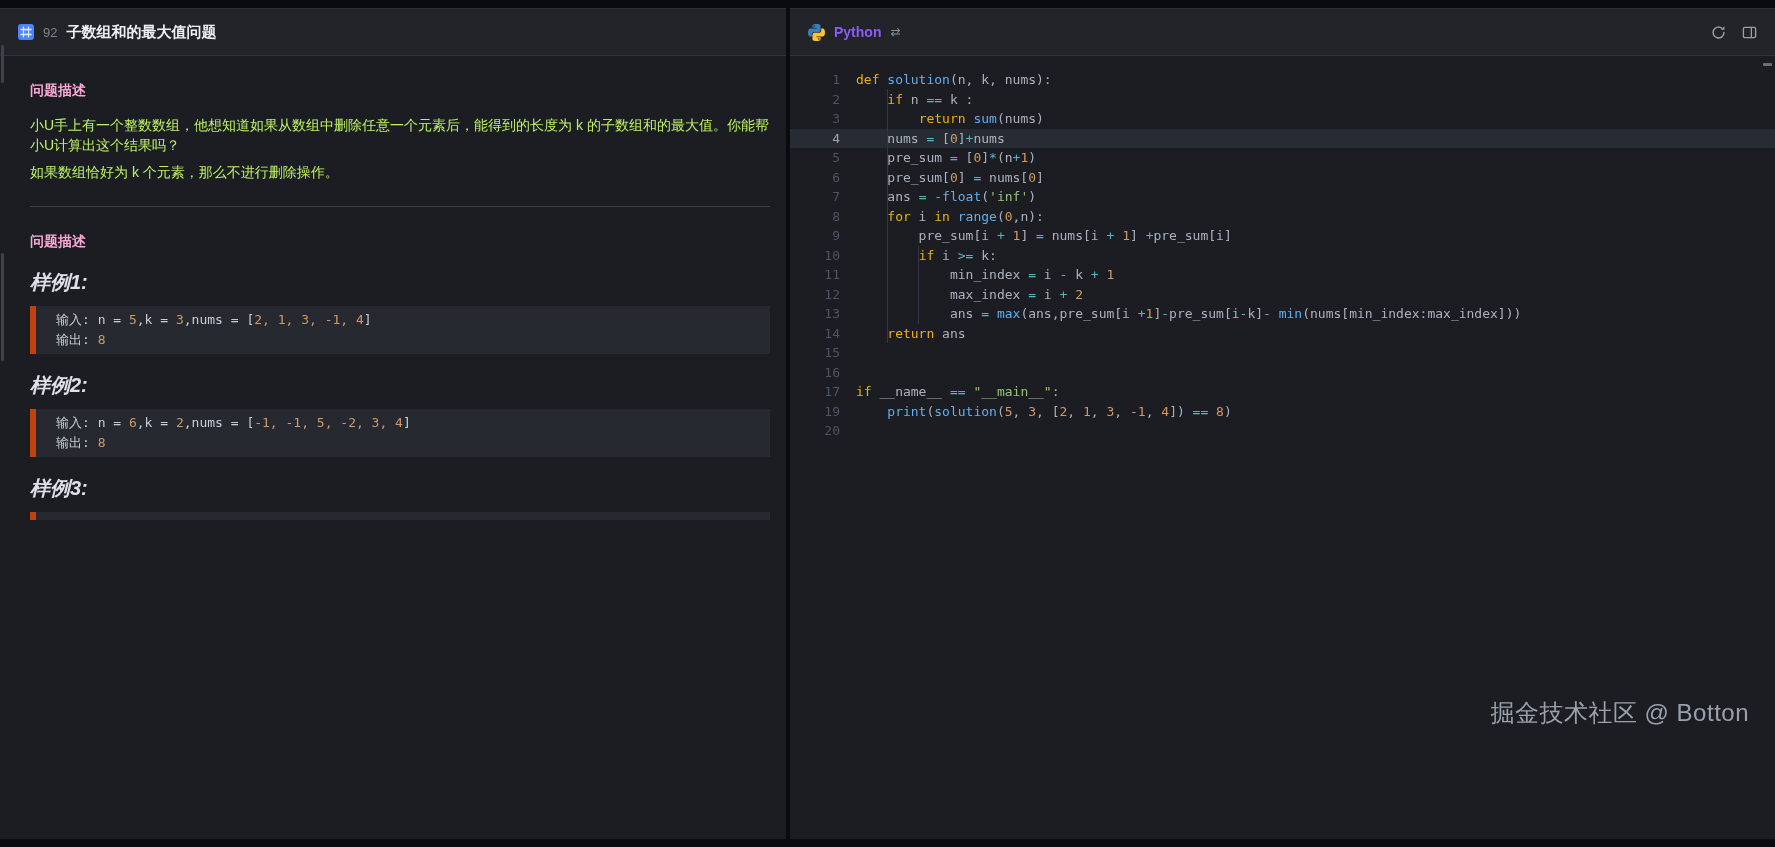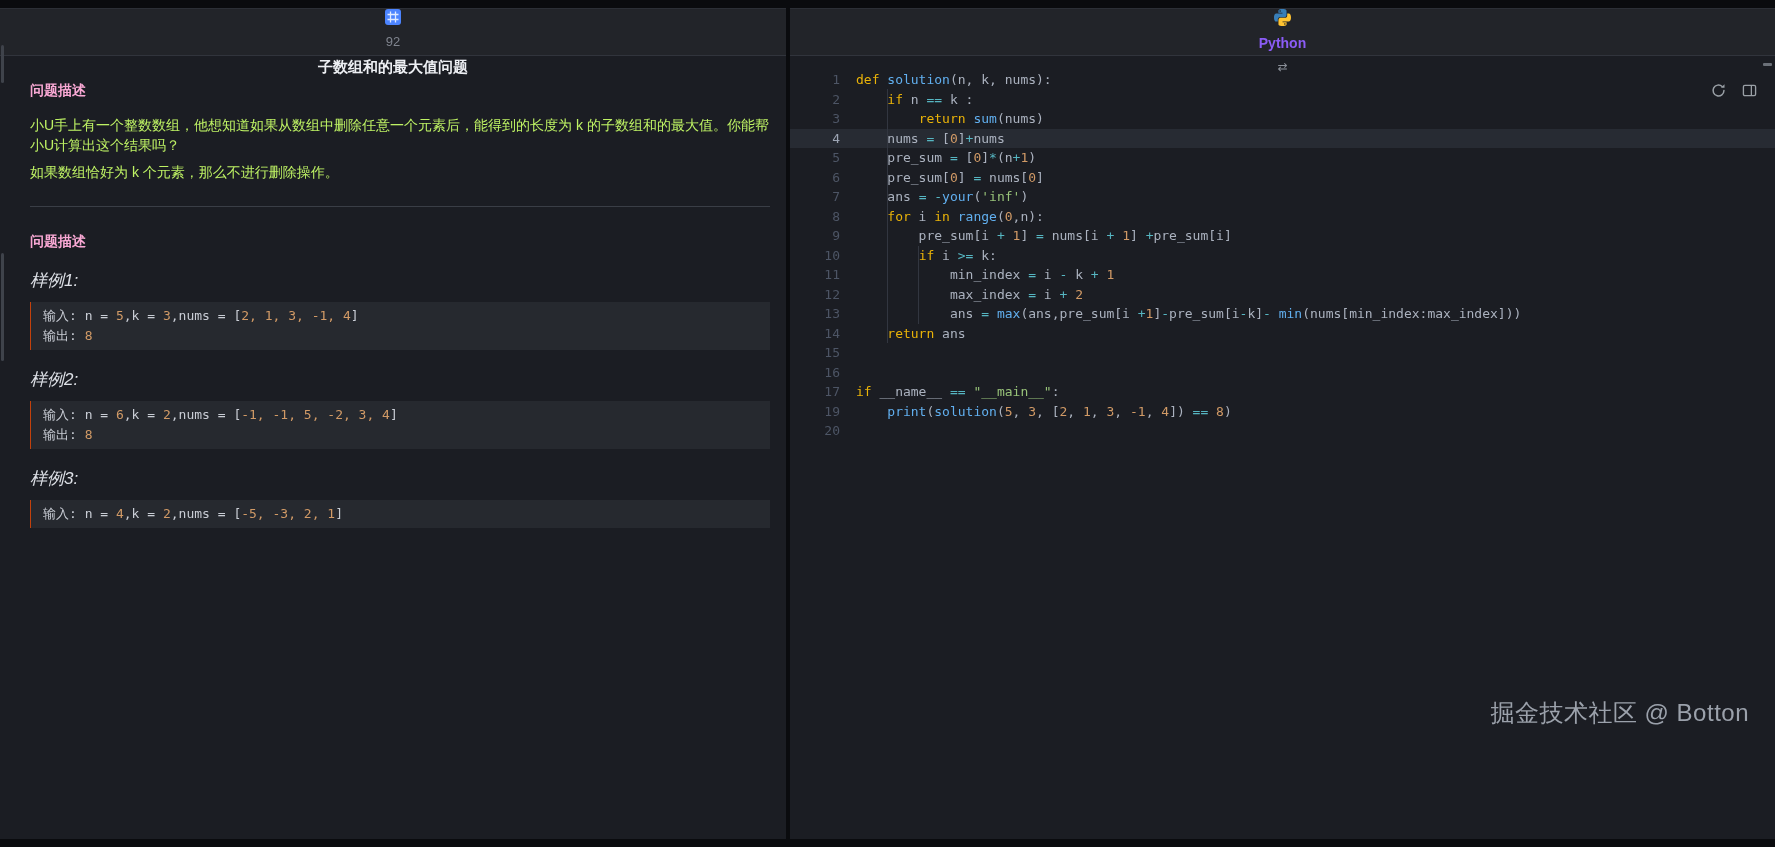--- a/index.html
+++ b/index.html
@@ -20,39 +20,38 @@
   }
   .panel-left { width: 786px; flex: 0 0 786px; }
   .panel-right { flex: 1; }
 
   .panel-header {
     height: 47px;
     display: flex; align-items: center; gap: 9px;
     padding: 0 18px;
     border-bottom: 1px solid #31343c;
     background: #222429;
-    flex-direction: column;
   }
   .problem-number { color: #7f848e; font-size: 13px; }
   .problem-title { color: #edeff3; font-size: 15px; font-weight: 700; }
   .lang-label { color: #8b5cf6; font-size: 14px; font-weight: 700; }
   .swap-icon { color: #8a8f98; font-size: 12px; cursor: pointer; }
   .header-actions { margin-left: auto; display: flex; align-items: center; gap: 16px; }
   .icon-btn { background: none; border: none; padding: 0; cursor: pointer; display: flex; align-items: center; }
 
   
   .doc { padding: 26px 16px 0 30px; height: calc(100% - 47px); overflow: hidden; }
   .section-title { font-size: 14px; font-weight: 700; color: #f9a8d4; margin: 0 0 15px; }
   .desc { font-size: 14px; color: #bef264; line-height: 1.45; margin: 0 0 6px; }
   .divider { border: 0; border-top: 1px solid #3a3e46; margin: 24px 0 26px; }
-  .sample-label { font-size: 17px; font-style: italic; font-weight: 400; color: #dde0e6; margin: 18px 0 10px; }
+  .sample-label { font-size: 20px; font-style: italic; font-weight: 700; color: #dde0e6; margin: 18px 0 10px; }
   .sample-block {
     background: #26292f;
-    border-left: 1px solid #c2410c;
-    padding: 4px 12px;
+    border-left: 6px solid #c2410c;
+    padding: 4px 20px;
     font-family: "DejaVu Sans Mono", monospace;
     font-size: 13px; line-height: 20px;
     margin-bottom: 4px;
     width: 740px;
   }
   .sample-block .tk-pl { color: #c9cdd5; }
 
   .scroll-thumb { position: absolute; left: 1px; width: 3px; border-radius: 2px; background: #3f434b; }
   .scroll-thumb.t1 { top: 36px; height: 38px; }
   .scroll-thumb.t2 { top: 244px; height: 108px; }
@@ -120,21 +119,20 @@
             <div><span class="tk-pl">输入: n = </span><span class="tk-num">5</span><span class="tk-pl">,k = </span><span class="tk-num">3</span><span class="tk-pl">,nums = [</span><span class="tk-num">2, 1, 3, -1, 4</span><span class="tk-pl">]</span></div>
             <div><span class="tk-pl">输出: </span><span class="tk-num">8</span></div>
           </div>
           <div class="sample-label">样例2:</div>
           <div class="sample-block">
             <div><span class="tk-pl">输入: n = </span><span class="tk-num">6</span><span class="tk-pl">,k = </span><span class="tk-num">2</span><span class="tk-pl">,nums = [</span><span class="tk-num">-1, -1, 5, -2, 3, 4</span><span class="tk-pl">]</span></div>
             <div><span class="tk-pl">输出: </span><span class="tk-num">8</span></div>
           </div>
           <div class="sample-label">样例3:</div>
           <div class="sample-block">
-            <div><span class="tk-pl">输入: n = </span><span class="tk-num">4</span><span class="tk-pl">,k = </span><span class="tk-num">2</span><span class="tk-pl">,nums = [</span><span class="tk-num">-5, -3, 2, 1</span><span class="tk-pl">]</span></div>
           </div>
         </div>
     </div>
 
     <div class="scroll-thumb t1"></div>
     <div class="scroll-thumb t2"></div>
   </section>
 
   <section class="panel panel-right">
     <div class="panel-header">
@@ -165,21 +163,21 @@
     <div class="editor">
       <div class="indent-guide g1"></div>
       <div class="indent-guide g2"></div>
       <div>
           <div class="code-row"><span class="gutter">1</span><span class="code-text"><span class="tk-kw">def</span><span class="tk-pl"> </span><span class="tk-fn">solution</span><span class="tk-pl">(n, k, nums):</span></span></div>
           <div class="code-row"><span class="gutter">2</span><span class="code-text"><span class="tk-pl">    </span><span class="tk-kw">if</span><span class="tk-pl"> n </span><span class="tk-op">==</span><span class="tk-pl"> k :</span></span></div>
           <div class="code-row"><span class="gutter">3</span><span class="code-text"><span class="tk-pl">        </span><span class="tk-kw">return</span><span class="tk-pl"> </span><span class="tk-fn">sum</span><span class="tk-pl">(nums)</span></span></div>
           <div class="code-row active"><span class="gutter">4</span><span class="code-text"><span class="tk-pl">    nums </span><span class="tk-op">=</span><span class="tk-pl"> [</span><span class="tk-num">0</span><span class="tk-pl">]</span><span class="tk-op">+</span><span class="tk-pl">nums</span></span></div>
           <div class="code-row"><span class="gutter">5</span><span class="code-text"><span class="tk-pl">    pre_sum </span><span class="tk-op">=</span><span class="tk-pl"> [</span><span class="tk-num">0</span><span class="tk-pl">]</span><span class="tk-op">*</span><span class="tk-pl">(n</span><span class="tk-op">+</span><span class="tk-num">1</span><span class="tk-pl">)</span></span></div>
           <div class="code-row"><span class="gutter">6</span><span class="code-text"><span class="tk-pl">    pre_sum[</span><span class="tk-num">0</span><span class="tk-pl">] </span><span class="tk-op">=</span><span class="tk-pl"> nums[</span><span class="tk-num">0</span><span class="tk-pl">]</span></span></div>
-          <div class="code-row"><span class="gutter">7</span><span class="code-text"><span class="tk-pl">    ans </span><span class="tk-op">=</span><span class="tk-pl"> </span><span class="tk-op">-</span><span class="tk-fn">your</span><span class="tk-pl">(</span><span class="tk-str">'inf'</span><span class="tk-pl">)</span></span></div>
+          <div class="code-row"><span class="gutter">7</span><span class="code-text"><span class="tk-pl">    ans </span><span class="tk-op">=</span><span class="tk-pl"> </span><span class="tk-op">-</span><span class="tk-fn">float</span><span class="tk-pl">(</span><span class="tk-str">'inf'</span><span class="tk-pl">)</span></span></div>
           <div class="code-row"><span class="gutter">8</span><span class="code-text"><span class="tk-pl">    </span><span class="tk-kw">for</span><span class="tk-pl"> i </span><span class="tk-kw">in</span><span class="tk-pl"> </span><span class="tk-fn">range</span><span class="tk-pl">(</span><span class="tk-num">0</span><span class="tk-pl">,n):</span></span></div>
           <div class="code-row"><span class="gutter">9</span><span class="code-text"><span class="tk-pl">        pre_sum[i </span><span class="tk-op">+</span><span class="tk-pl"> </span><span class="tk-num">1</span><span class="tk-pl">] </span><span class="tk-op">=</span><span class="tk-pl"> nums[i </span><span class="tk-op">+</span><span class="tk-pl"> </span><span class="tk-num">1</span><span class="tk-pl">] </span><span class="tk-op">+</span><span class="tk-pl">pre_sum[i]</span></span></div>
           <div class="code-row"><span class="gutter">10</span><span class="code-text"><span class="tk-pl">        </span><span class="tk-kw">if</span><span class="tk-pl"> i </span><span class="tk-op">&gt;=</span><span class="tk-pl"> k:</span></span></div>
           <div class="code-row"><span class="gutter">11</span><span class="code-text"><span class="tk-pl">            min_index </span><span class="tk-op">=</span><span class="tk-pl"> i </span><span class="tk-op">-</span><span class="tk-pl"> k </span><span class="tk-op">+</span><span class="tk-pl"> </span><span class="tk-num">1</span></span></div>
           <div class="code-row"><span class="gutter">12</span><span class="code-text"><span class="tk-pl">            max_index </span><span class="tk-op">=</span><span class="tk-pl"> i </span><span class="tk-op">+</span><span class="tk-pl"> </span><span class="tk-num">2</span></span></div>
           <div class="code-row"><span class="gutter">13</span><span class="code-text"><span class="tk-pl">            ans </span><span class="tk-op">=</span><span class="tk-pl"> </span><span class="tk-fn">max</span><span class="tk-pl">(ans,pre_sum[i </span><span class="tk-op">+</span><span class="tk-num">1</span><span class="tk-pl">]</span><span class="tk-op">-</span><span class="tk-pl">pre_sum[i</span><span class="tk-op">-</span><span class="tk-pl">k]</span><span class="tk-op">-</span><span class="tk-pl"> </span><span class="tk-fn">min</span><span class="tk-pl">(nums[min_index:max_index]))</span></span></div>
           <div class="code-row"><span class="gutter">14</span><span class="code-text"><span class="tk-pl">    </span><span class="tk-kw">return</span><span class="tk-pl"> ans</span></span></div>
           <div class="code-row"><span class="gutter">15</span><span class="code-text"></span></div>
           <div class="code-row"><span class="gutter">16</span><span class="code-text"></span></div>
           <div class="code-row"><span class="gutter">17</span><span class="code-text"><span class="tk-kw">if</span><span class="tk-pl"> __name__ </span><span class="tk-op">==</span><span class="tk-pl"> </span><span class="tk-str">"__main__"</span><span class="tk-pl">:</span></span></div>

